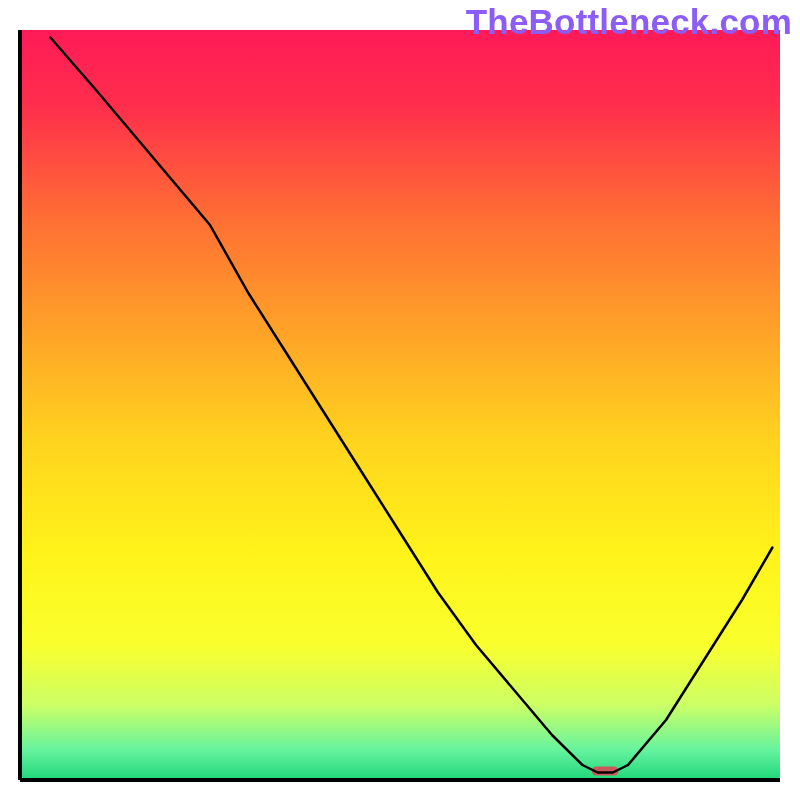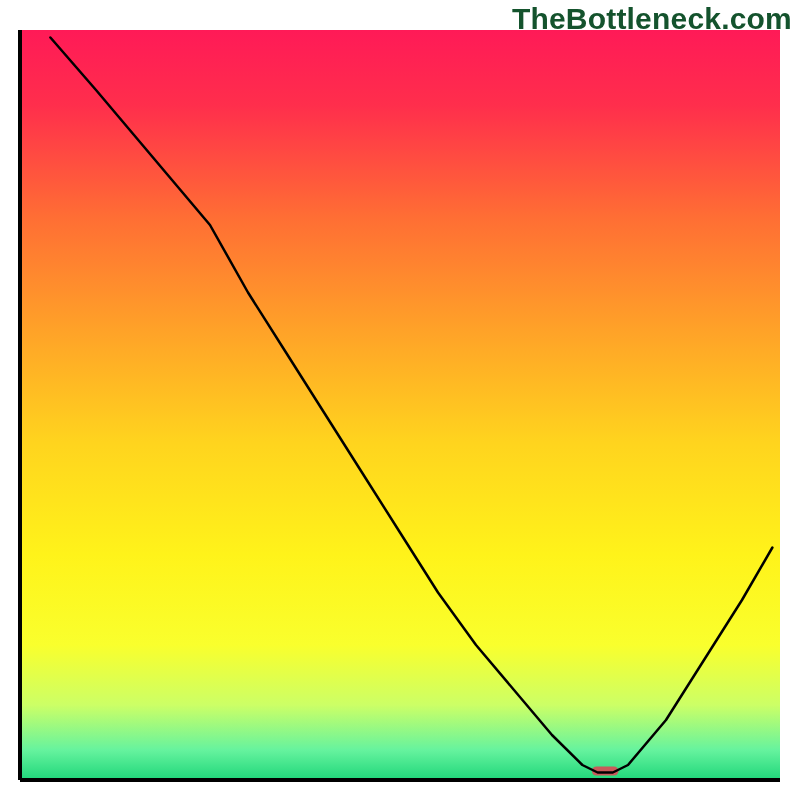--- a/index.html
+++ b/index.html
@@ -12,23 +12,23 @@
   }
   .chart-container {
     position: relative;
     width: 800px;
     height: 800px;
   }
   .watermark {
     position: absolute;
     top: 2px;
     right: 8px;
-    font-size: 30px;
+    font-size: 35px;
     font-weight: 600;
-    color: #14532d;
+    color: #8b5cf6;
     letter-spacing: 0.2px;
     z-index: 5;
   }
   svg {
     display: block;
   }
 </style>
 </head>
 <body>
 

